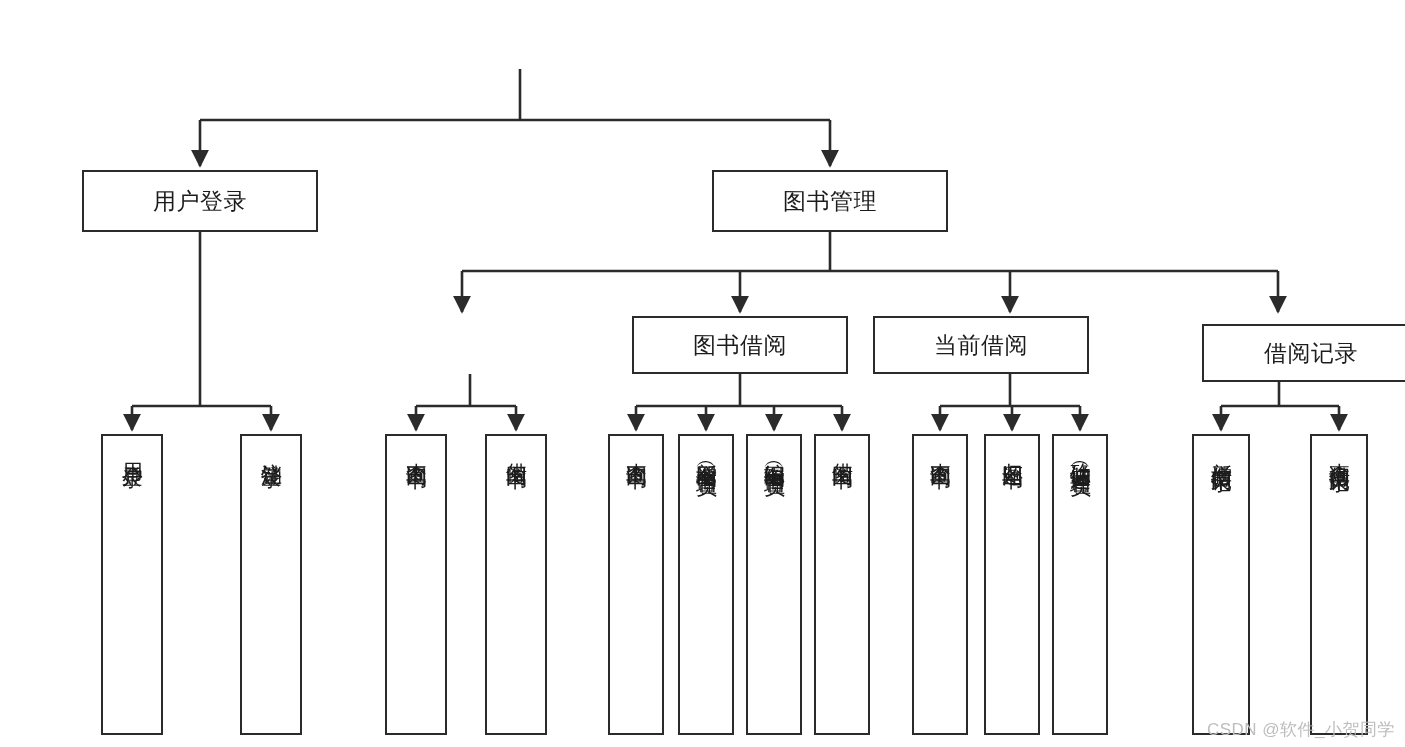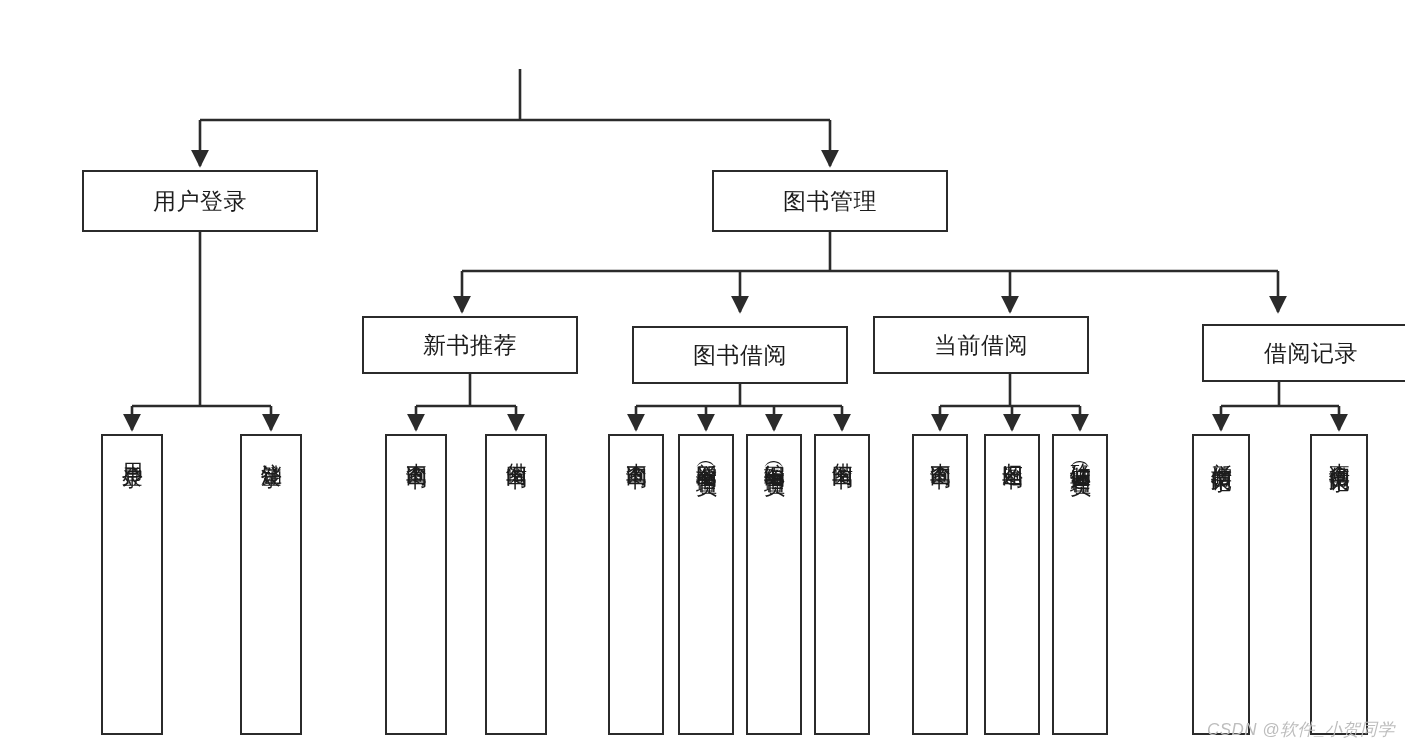--- a/index.html
+++ b/index.html
@@ -57,21 +57,20 @@
   }
   #watermark {
     position: absolute;
     right: 10px;
     bottom: 6px;
     font-size: 17px;
     color: #bdbdbd;
     letter-spacing: 0.5px;
     white-space: nowrap;
     user-select: none;
-    font-style: italic;
   }
 </style>
 </head>
 <body>
 
 <div id="canvas">
 
   <svg id="edges" viewBox="0 0 1405 747" xmlns="http://www.w3.org/2000/svg">
     <defs>
       <marker id="arrow" viewBox="0 0 10 10" refX="9" refY="5" markerWidth="7" markerHeight="7" orient="auto-start-reverse">
@@ -123,24 +122,21 @@
   </svg>
 
 
   <div class="node" style="left:82px; top:170px; width:236px; height:62px;">
     <span class="label">用户登录</span>
   </div>
   <div class="node" style="left:712px; top:170px; width:236px; height:62px;">
     <span class="label">图书管理</span>
   </div>
 
-  <div class="node" style="left:362px; top:316px; width:216px; height:58px;">
-    <span class="label">新书推荐</span>
-  </div>
-  <div class="node" style="left:632px; top:326px; width:216px; height:58px;">
+  <div class="node" style="left:632px; top:316px; width:216px; height:58px;">
     <span class="label">图书借阅</span>
   </div>
   <div class="node" style="left:873px; top:316px; width:216px; height:58px;">
     <span class="label">当前借阅</span>
   </div>
   <div class="node" style="left:1170px; top:324px; width:218px; height:58px;margin-left:32px;">
     <span class="label">借阅记录</span>
   </div>
 
   <div class="node vertical" style="left:101px; top:434px; width:62px; height:301px;">

